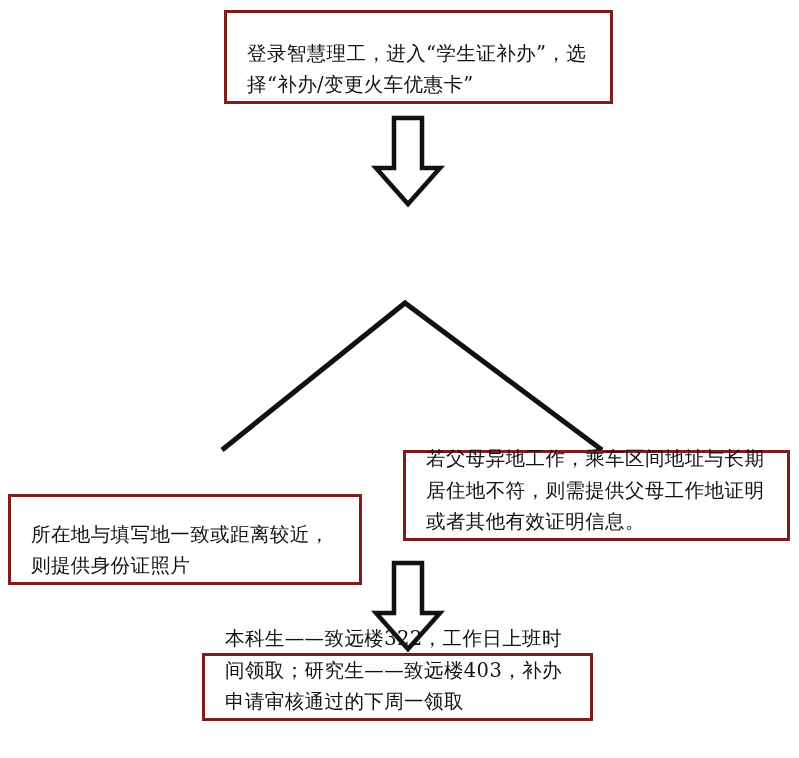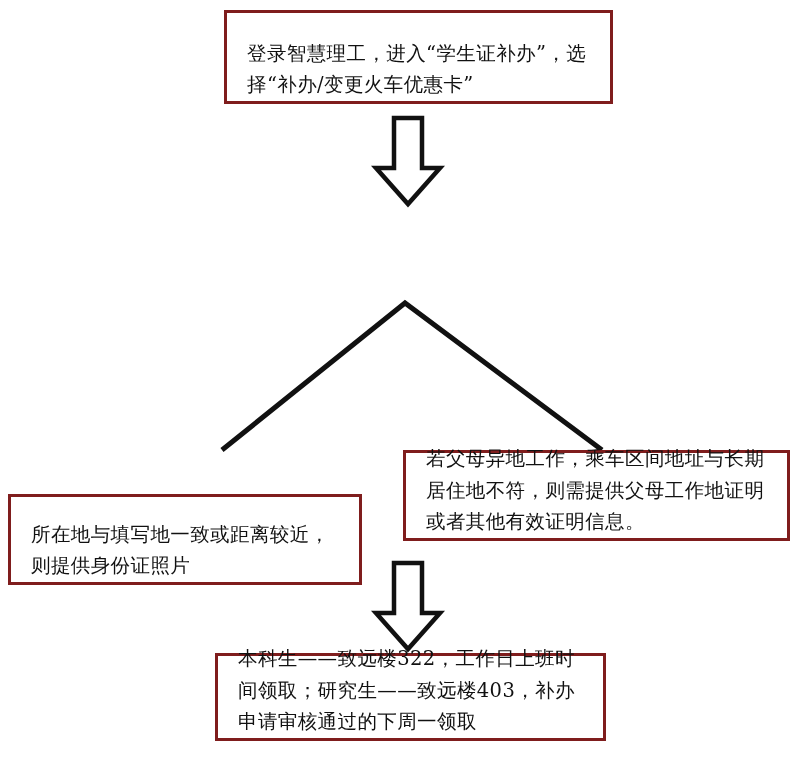--- a/index.html
+++ b/index.html
@@ -35,21 +35,21 @@
     letter-spacing: 0.4px;
     text-align: left;
     white-space: pre-line;
     font-family: "DejaVu Serif", "Liberation Serif", serif;
   }
   
   #node-login      { left: 224px; top: 10px;  width: 389px; height: 94px;  }
   #node-fill       { left: 219px; top: 211px; width: 390px; height: 88px;  }
   #node-branch-left{ left: 8px;   top: 450px; width: 354px; height: 91px; margin-top: 44px;  }
   #node-branch-right{left: 403px; top: 450px; width: 387px; height: 91px;  }
-  #node-pickup     { left: 215px; top: 653px; width: 391px; height: 88px;  }
+  #node-pickup     { left: 202px; top: 653px; width: 391px; height: 68px;  }
 
   
   .connector { position: absolute; }
   #arrow-top    { left: 362px; top: 112px; width: 92px; height: 96px; }
   #arrow-bottom { left: 362px; top: 557px; width: 92px; height: 96px; }
   #split-v      { left: 200px; top: 296px; width: 424px; height: 158px; }
 
   .connector svg { display: block; width: 100%; height: 100%; }
 </style>
 </head>

